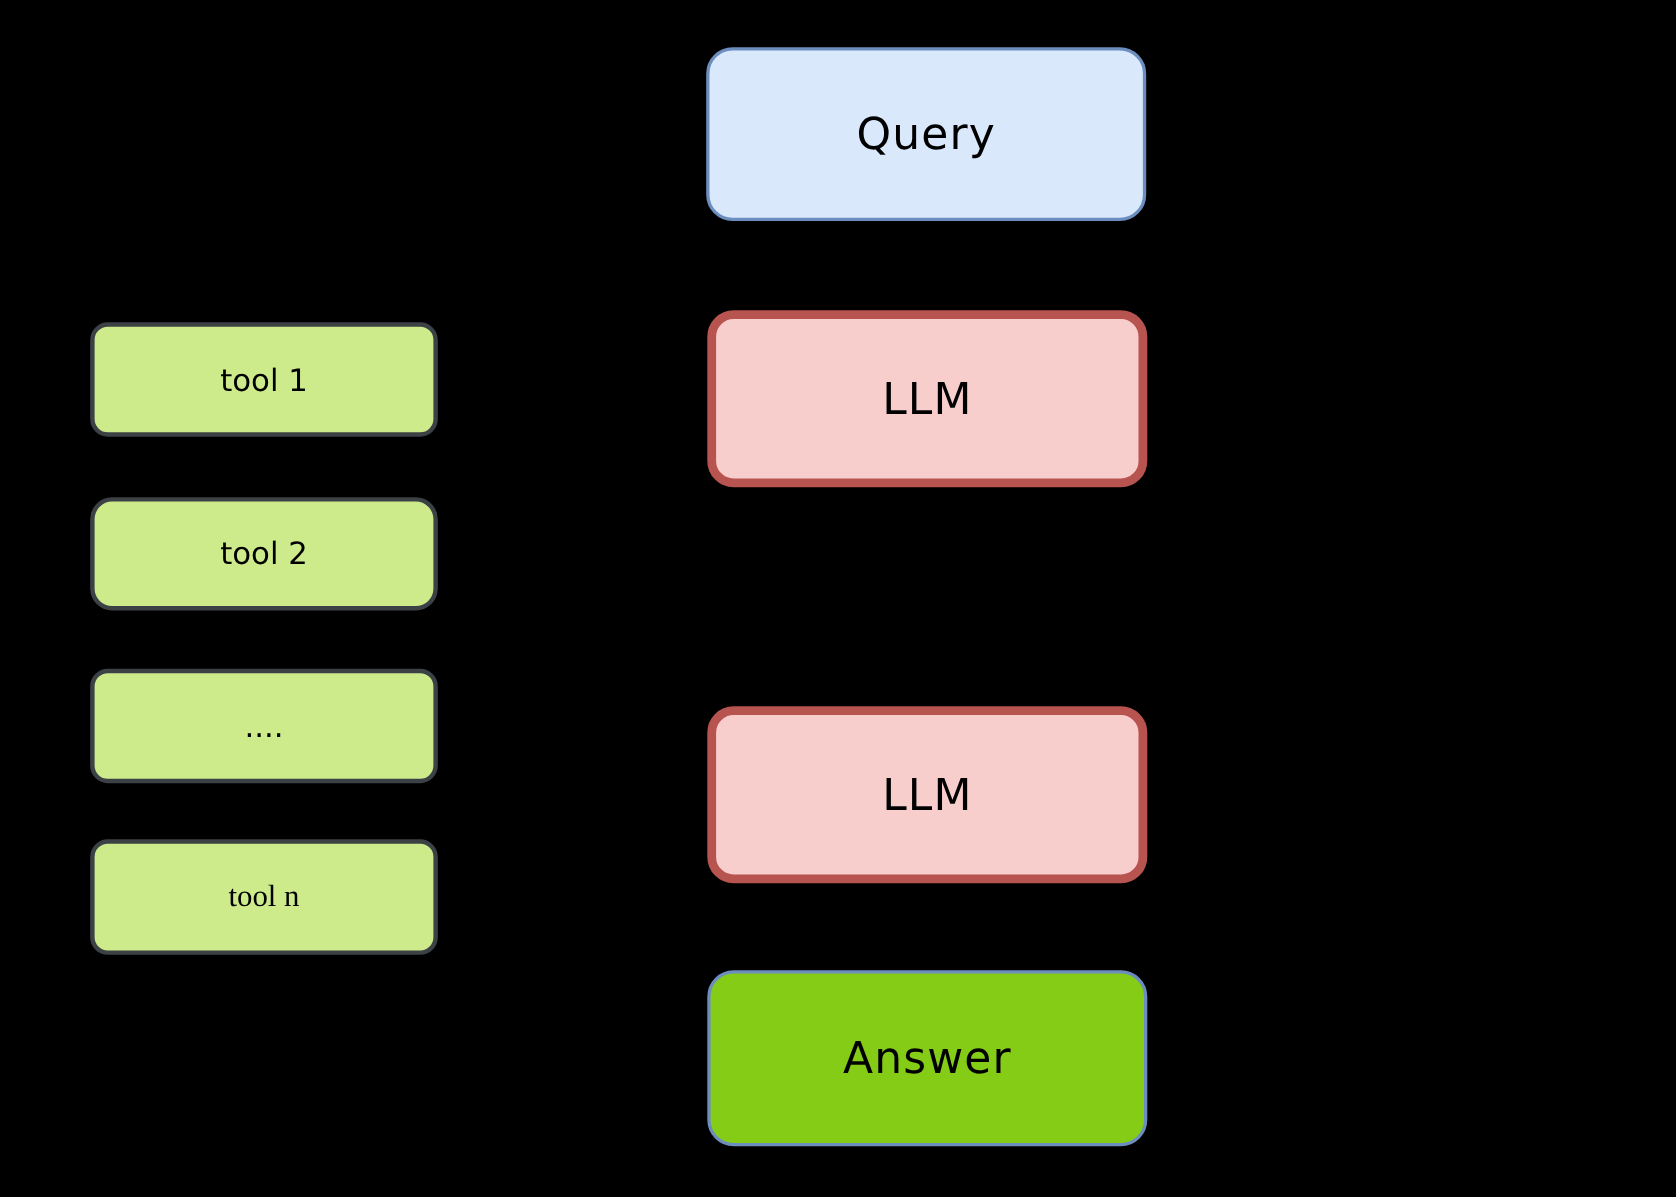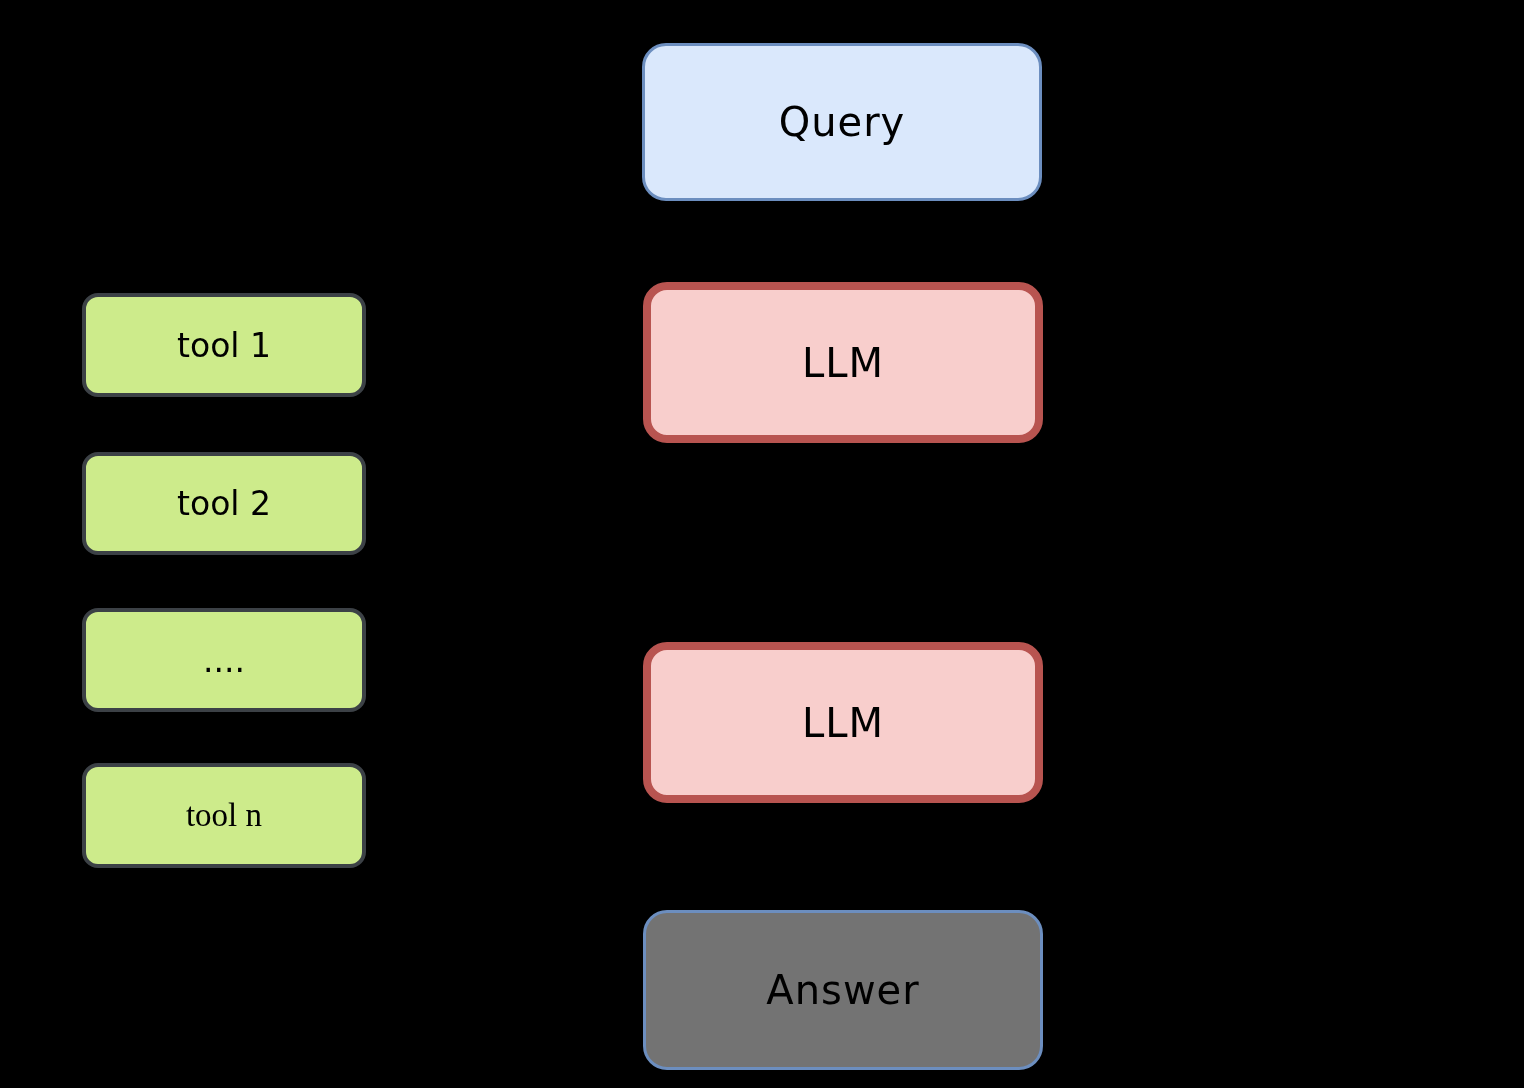--- a/index.html
+++ b/index.html
@@ -34,32 +34,32 @@
   .io-node {
     border: 3px solid #6c8ebf; 
     text-align: right;
   }
   .llm-node {
     border: 8px solid #f97316; 
   }
   
   .tool-node {
     left: 82px;
-    width: 284px;
+    width: 316px;
     height: 104px;
     border: 4px solid #3c4146; 
     border-radius: 16px;
-    font-size: 33px;
+    font-size: 28px;
   }
   #node-query   { left: 642px; top: 43px;  height: 158px; }
   #node-llm-top { left: 643px; top: 282px; height: 161px; }
   #node-llm-bottom { left: 643px; top: 642px; height: 161px; }
   #node-answer  { left: 643px; top: 882px; height: 160px; }
   #node-tool-1  { top: 293px; }
-  #node-tool-2  { top: 452px; height: 103px; }
+  #node-tool-2  { top: 452px; height: 103px; border-radius: 20px; }
   #node-tool-ellipsis { top: 608px; }
   #node-tool-n  { top: 763px; height: 105px; font-family: Liberation Serif, serif; }
 </style>
 </head>
 <body>
 
 <div class="canvas">
 
   <div id="node-tool-1" class="node tool-node" data-bind-style="backgroundColor:tools.tool_1.fill;borderColor:tools.tool_1.stroke" style="background-color: rgb(205, 235, 139); border-color: rgb(60, 65, 70);">
     <span data-bind="tools.tool_1.label">tool 1</span>
@@ -82,17 +82,17 @@
   </div>
 
   <div id="node-llm-top" class="node flow-node llm-node" data-bind-style="backgroundColor:flow.llm_top.fill;borderColor:flow.llm_top.stroke" style="background-color: rgb(248, 206, 204); border-color: rgb(184, 84, 80);">
     <span data-bind="flow.llm_top.label">LLM</span>
   </div>
 
   <div id="node-llm-bottom" class="node flow-node llm-node" data-bind-style="backgroundColor:flow.llm_bottom.fill;borderColor:flow.llm_bottom.stroke" style="background-color: rgb(248, 206, 204); border-color: rgb(184, 84, 80);">
     <span data-bind="flow.llm_bottom.label">LLM</span>
   </div>
 
-  <div id="node-answer" class="node flow-node io-node" data-bind-style="backgroundColor:flow.answer.fill;borderColor:flow.answer.stroke" style="background-color: #737373; border-color: rgb(108, 142, 191); margin-top: 28px;">
+  <div id="node-answer" class="node flow-node io-node" data-bind-style="backgroundColor:flow.answer.fill;borderColor:flow.answer.stroke" style="background-color: #84cc16; border-color: rgb(108, 142, 191);">
     <span data-bind="flow.answer.label">Answer</span>
   </div>
 
 </div>
 
 </body></html>

